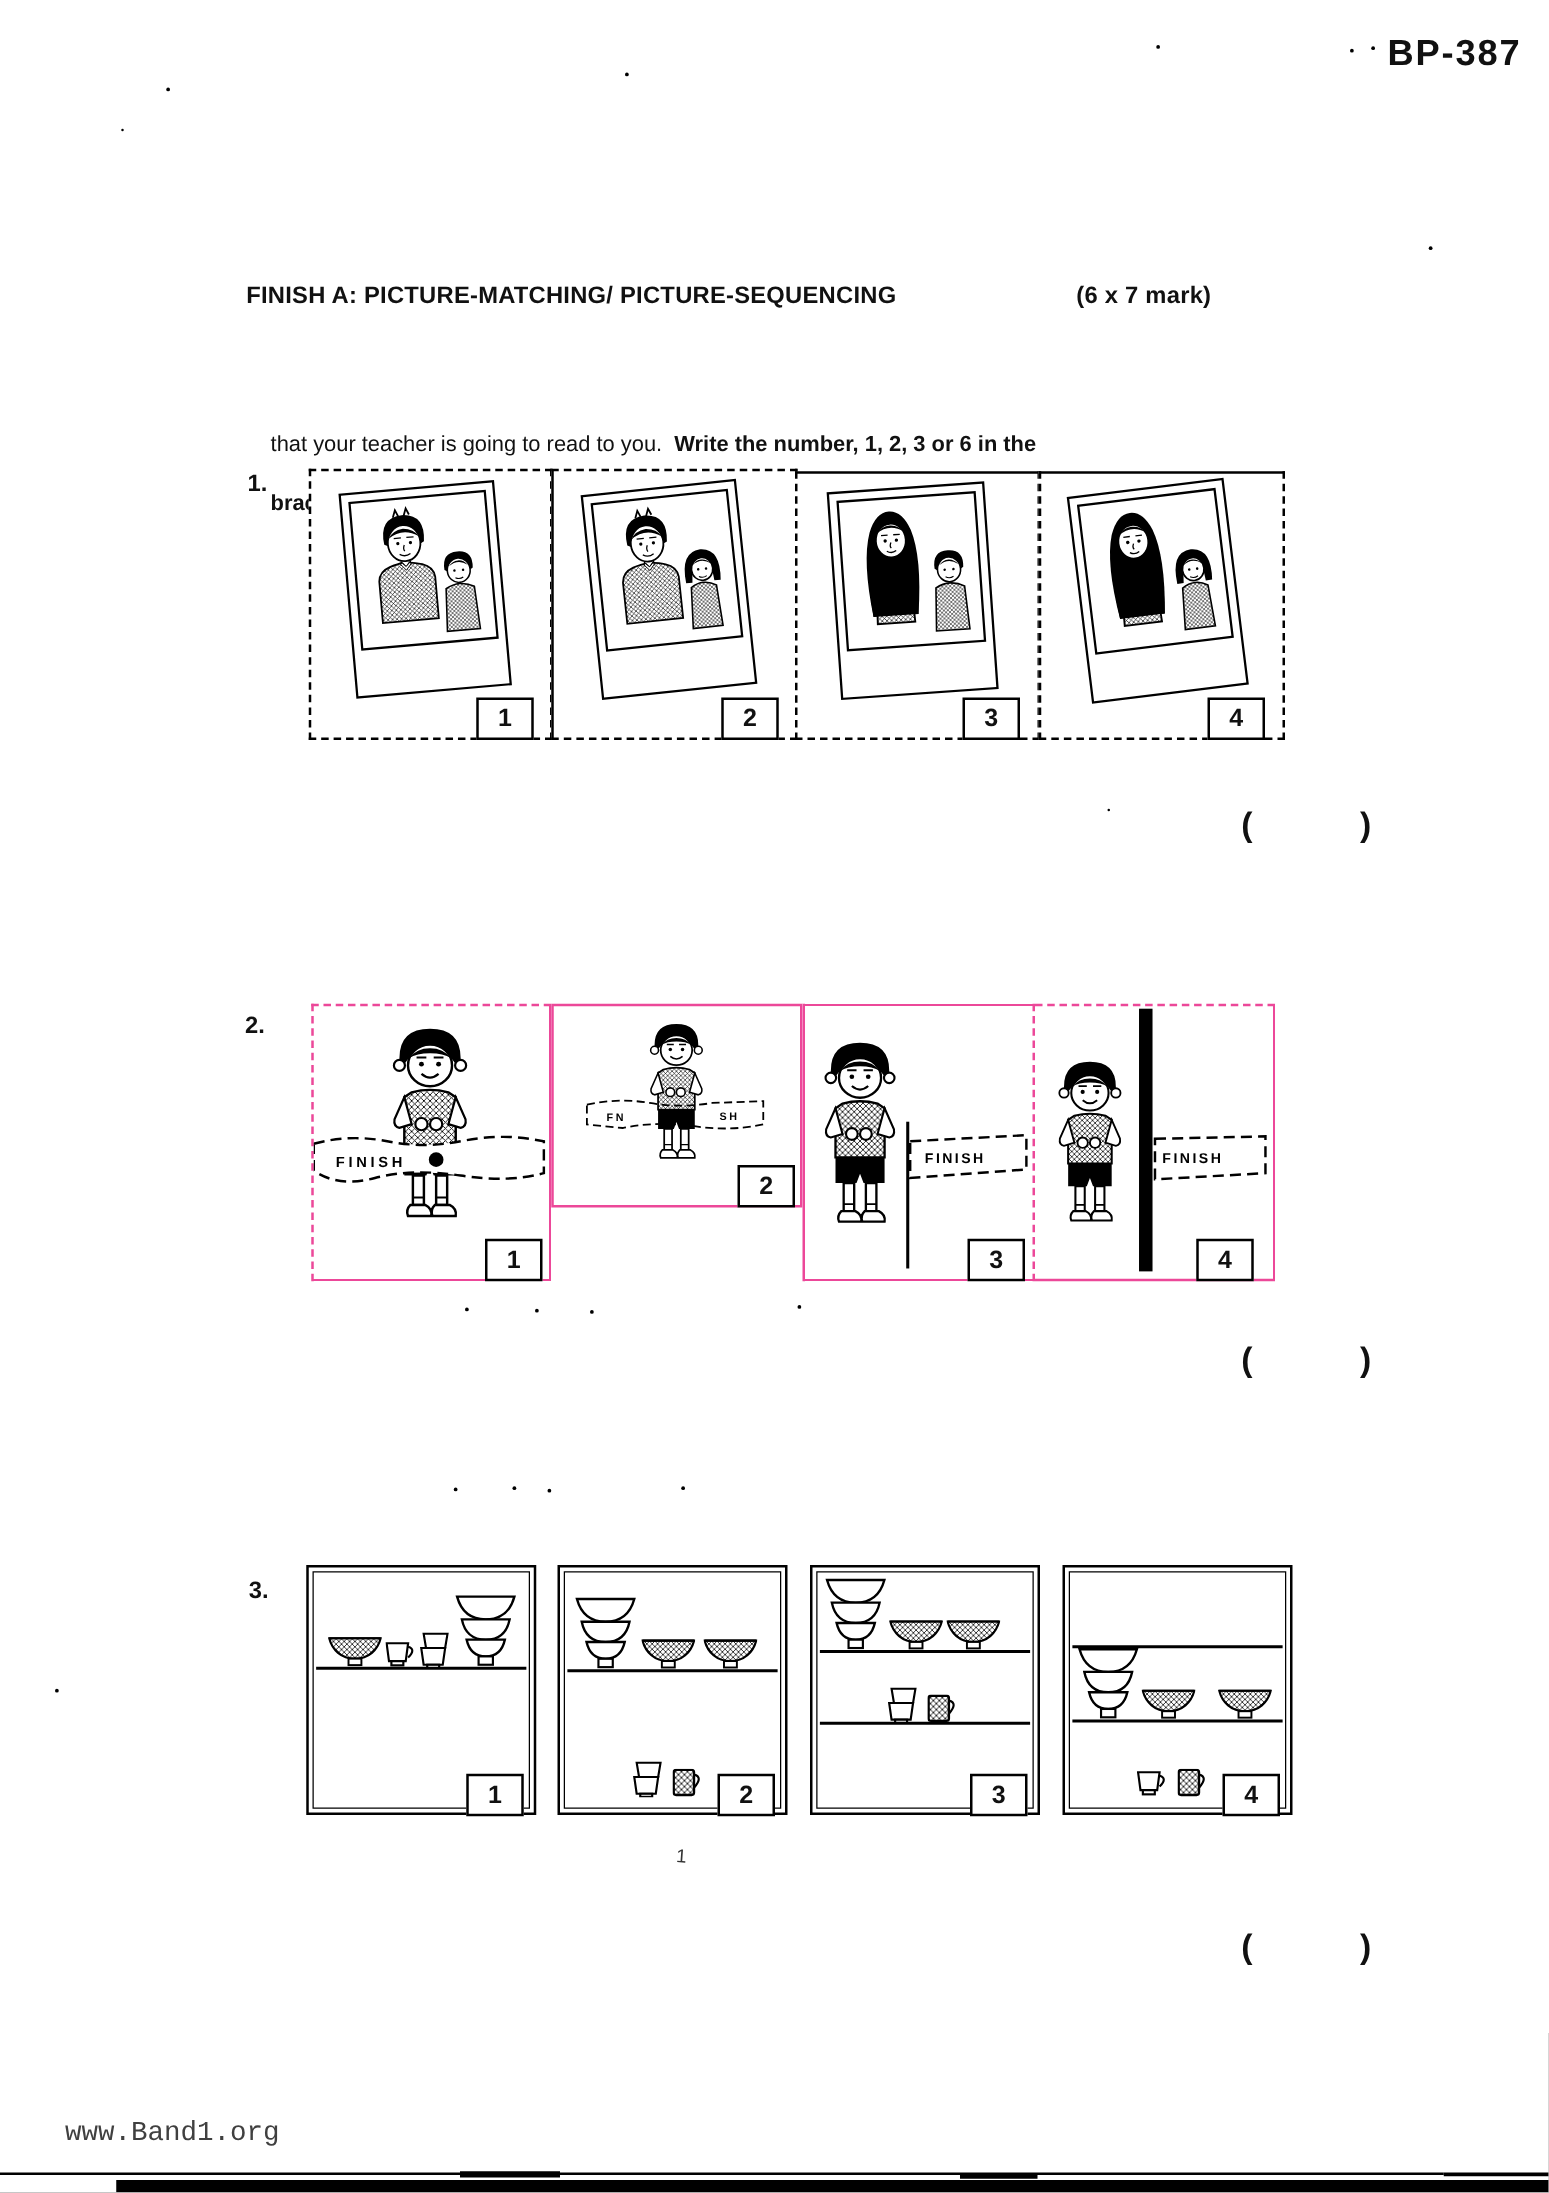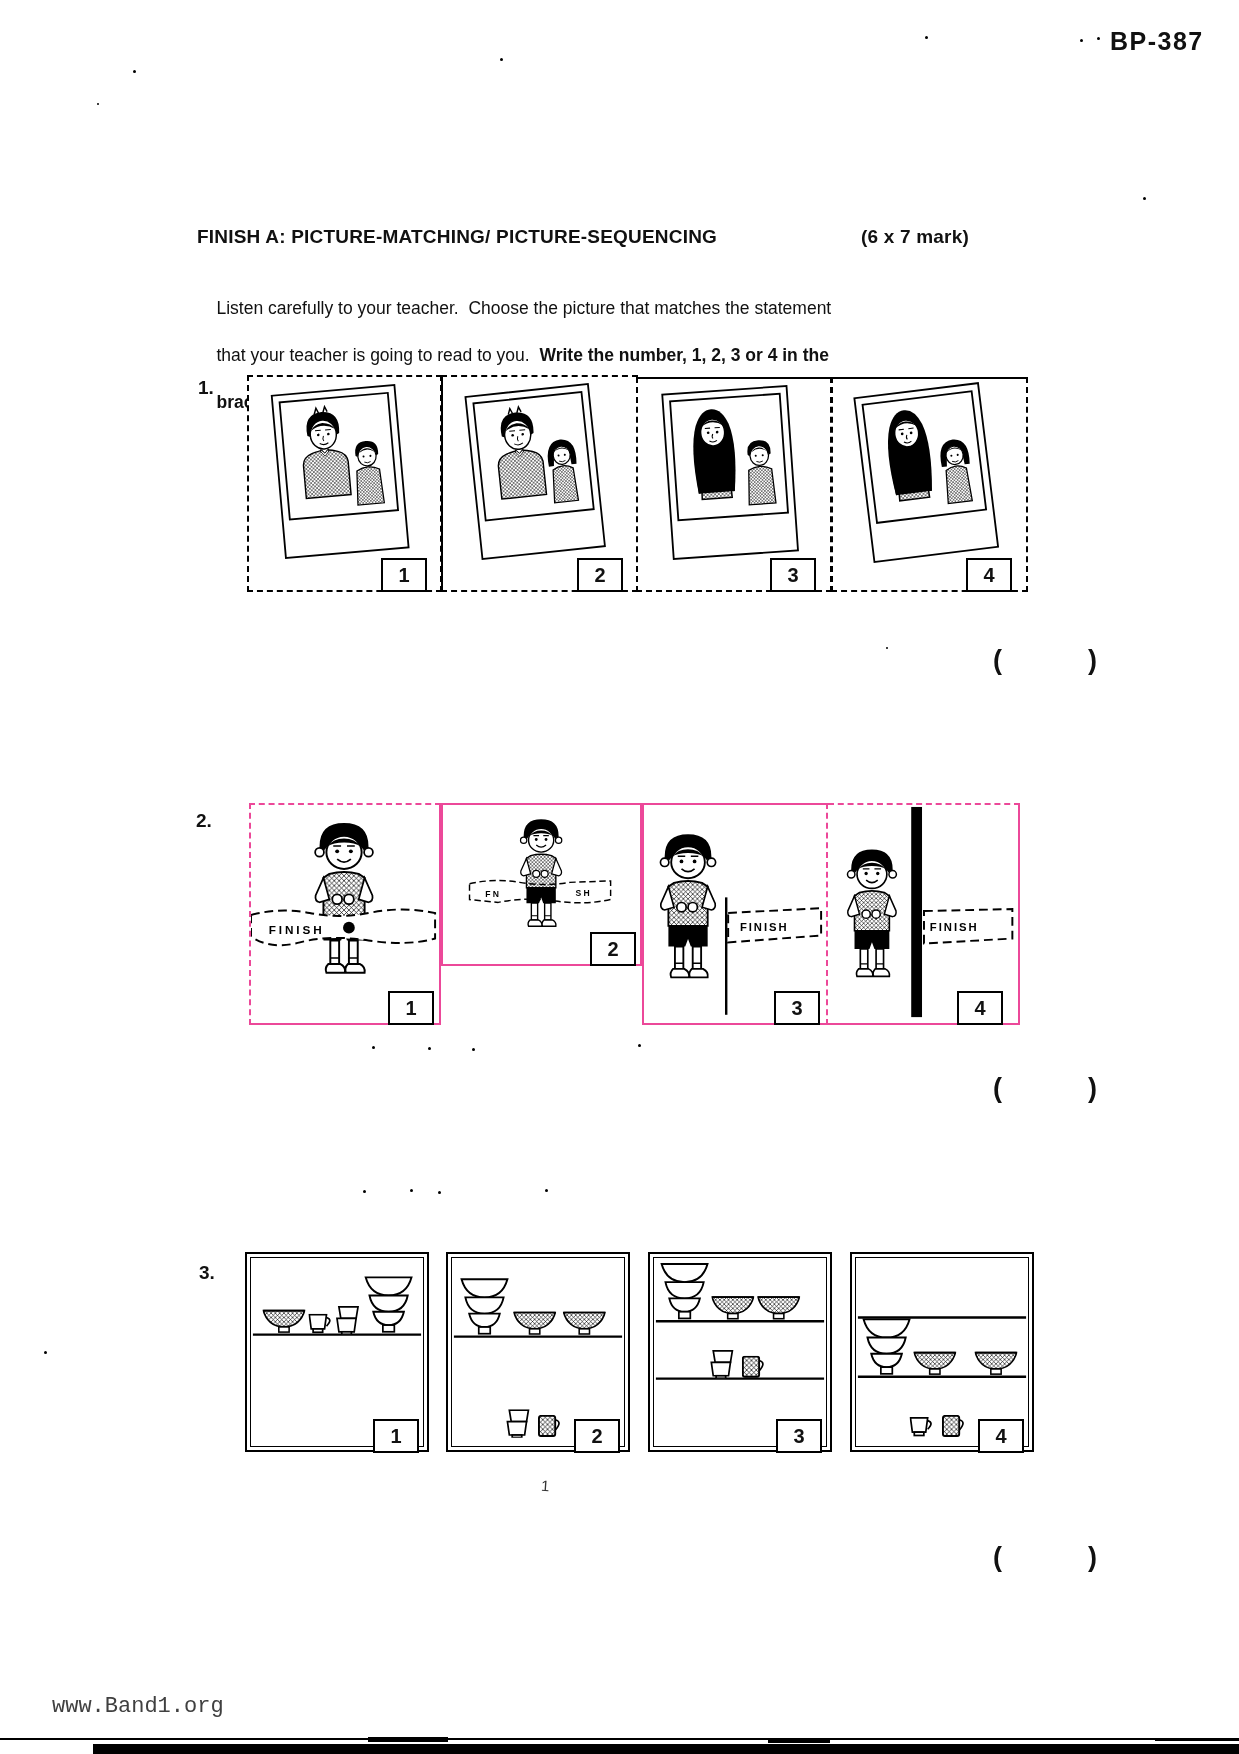--- a/index.html
+++ b/index.html
@@ -1,19 +1,19 @@
 <!DOCTYPE html>
 <html><head>
 <meta charset="utf-8">
 <style>
   html,body{margin:0;padding:0;background:#9a9a9a;}
   .page{position:relative;width:1239px;height:1754px;background:#ffffff;
         font-family:"Liberation Sans",sans-serif;color:#111;overflow:hidden;}
   .abs{position:absolute;}
-  .doc-code{left:1110px;top:27px;font-size:25px;font-weight:bold;letter-spacing:1.5px;}
+  .doc-code{left:1110px;top:27px;font-size:29px;font-weight:bold;letter-spacing:1.5px;}
   .section-row{left:197px;top:226px;width:772px;display:flex;font-size:19px;font-weight:bold;letter-spacing:.2px;}
   .section-title{white-space:nowrap;}
   .section-marks{margin-left:auto;white-space:nowrap;}
   .instructions{left:197px;top:274px;width:770px;font-size:17.5px;line-height:23.4px;white-space:pre-wrap;}
   .b{font-weight:bold;}
   .qlabel{font-size:19px;font-weight:600;}
   .cell{position:absolute;background:#fff;box-sizing:border-box;}
   .q1cell{border:2px dashed #000;}
   .q2cell{border:2px solid #ec4899;}
   .q3cell{border:2px solid #000;outline:1px solid #000;outline-offset:-6px;}
@@ -170,22 +170,22 @@
   <div class="dot" style="left:438px;top:1191px;width:3px;height:3px"></div>
   <div class="dot" style="left:545px;top:1189px;width:3px;height:3px"></div>
   <div class="dot" style="left:44px;top:1351px;width:3px;height:3px"></div>
 
   <div class="abs section-row">
     <span class="section-title">FINISH A: PICTURE-MATCHING/ PICTURE-SEQUENCING</span>
     <span class="section-marks">(6 x 7 mark)</span>
   </div>
 
   <div class="abs instructions">
-    <span>Listen carefully to your teacher.  Choose the picture that matches the statement</span><br>
-    <span>that your teacher is going to read to you.  </span><span class="b">Write the number, 1, 2, 3 or 4 in the</span><br>
+    <br>
+    <span>that your teacher is going to read to you.  </span><span class="b">Write the number, 1, 2, 3 or 6 in the</span><br>
     <span class="b">brackets provided.</span>
   </div>
 
   <div class="abs qlabel" style="left:198px;top:377px">1.</div>
 
   <div class="cell q1cell" style="left:247px;top:375px;width:195px;height:217px">
     <svg class="photo" viewBox="0 0 190 205" style="left:5px;top:2px;width:172px;height:186px">
       <g transform="rotate(-5 95 100)">
         <rect class="k2" x="27" y="12" width="136" height="180" stroke-width="2.2"></rect>
         <rect class="k2" x="35" y="20" width="120" height="130"></rect>

